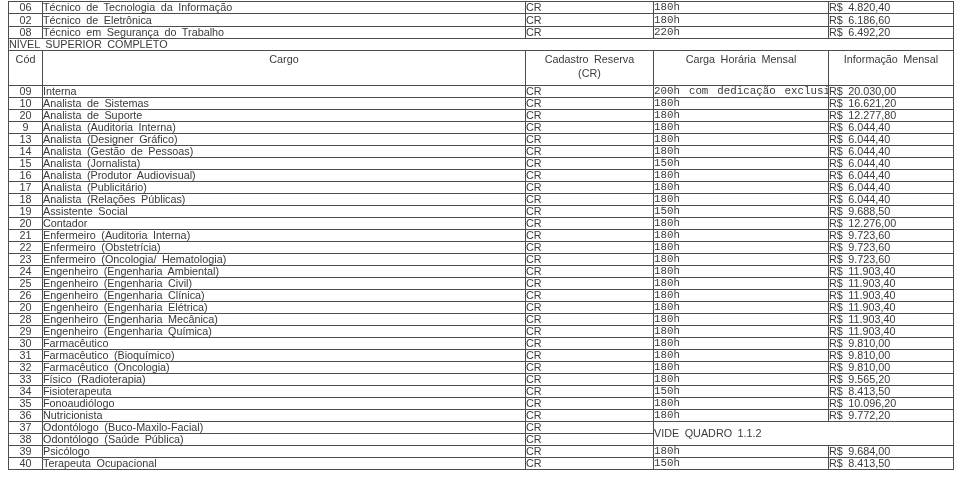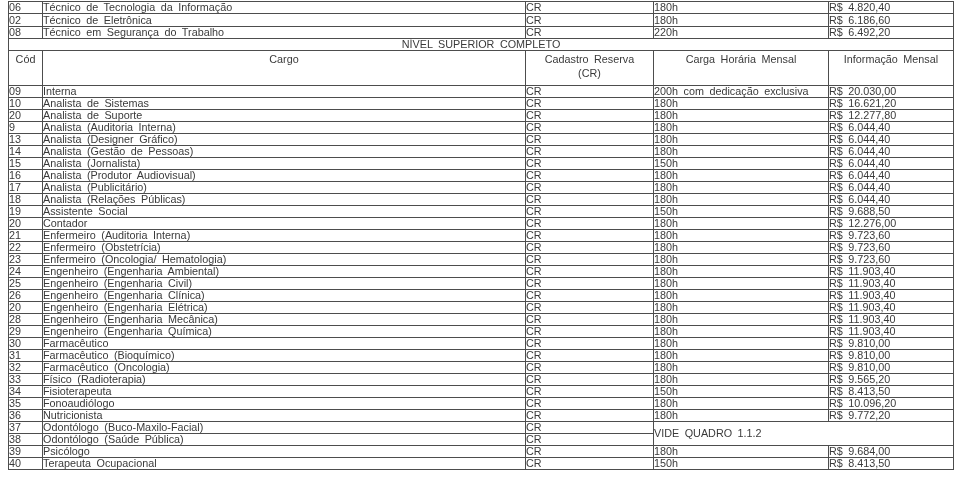--- a/index.html
+++ b/index.html
@@ -42,28 +42,27 @@
   }
   tr.row-top    { height: 12.4px; }
   tr.row-data   { height: 11.6px; margin-left: 6px; }
   tr.row-section{ height: 11.5px; }
   tr.row-header { height: 35px; }
 
   tr.row-data td, tr.row-top td {
     line-height: 11px;
     vertical-align: middle;
   }
-  td.cell-cod   { }
+  td.cell-cod   { text-align: center; }
   td.cell-cargo { padding-left: 20px; }
   td.cell-cr    { padding-left: 6px; }
-  td.cell-ch    { padding-left: 7px; }
+  td.cell-ch    { padding-left: 7px; font-family: Liberation Mono, monospace; }
   td.cell-rem   { padding-left: 7px; }
 
   tr.row-section td {
-    text-align: center;
     line-height: 11px;
     vertical-align: middle;
   }
   tr.row-header th {
     text-align: center;
     vertical-align: top;
     padding-top: 2px;
     line-height: 13.5px;
     margin-top: 44px;
   }

